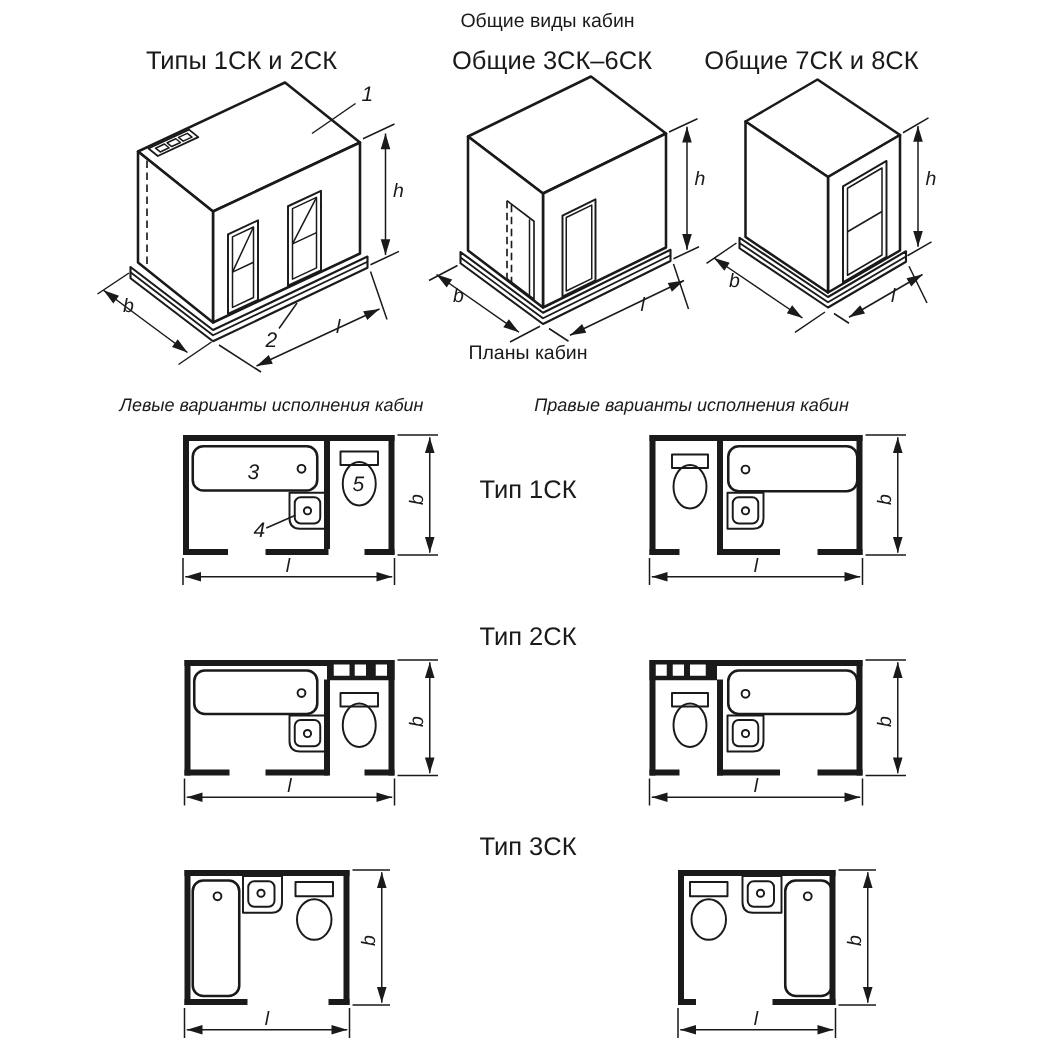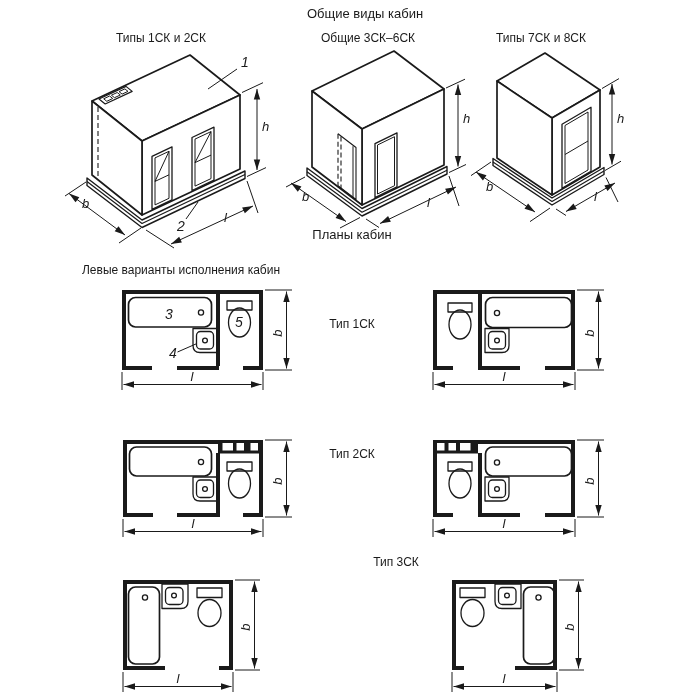--- a/index.html
+++ b/index.html
@@ -1,19 +1,19 @@
 <!DOCTYPE html>
 <html><head>
 <meta charset="utf-8">
 <style>
   html,body{margin:0;padding:0;background:#fff;}
   .page{position:relative;width:628px;height:700px;background:#ffffff;overflow:hidden;
         font-family:"Liberation Sans",sans-serif;color:#1a1a1a;}
-  .cap{position:absolute;font-size:12px;white-space:nowrap;transform:translateX(-50%);}
-  .cap.small{font-size:12px;}
+  .cap{position:absolute;font-size:17px;white-space:nowrap;transform:translateX(-50%);}
+  .cap.small{font-size:12px;font-style:italic;}
   svg{position:absolute;overflow:visible;}
   .face{fill:#ffffff;stroke:#1a1a1a;stroke-width:1.7;stroke-linejoin:round;}
   .thin{fill:none;stroke:#1a1a1a;stroke-width:1.2;stroke-linejoin:round;}
   .slab{fill:#ffffff;stroke:#1a1a1a;stroke-width:1.4;stroke-linejoin:round;}
   .dash{fill:none;stroke:#1a1a1a;stroke-width:1.1;stroke-dasharray:5 3;}
   .diml{fill:none;stroke:#1a1a1a;stroke-width:1;}
   .ext{fill:none;stroke:#1a1a1a;stroke-width:1;}
   .fix{fill:none;stroke:#1a1a1a;stroke-width:1.7;stroke-linejoin:round;}
   .fix2{fill:none;stroke:#1a1a1a;stroke-width:1.3;stroke-linejoin:round;}
   .wall{fill:#1a1a1a;stroke:none;}
@@ -31,21 +31,21 @@
     <defs>
       <marker id="arr" viewBox="0 0 12 8" refX="11.5" refY="4" markerWidth="12" markerHeight="8" orient="auto-start-reverse">
         <path d="M11.5,4 L1,0.8 L1,7.2 Z" fill="#1a1a1a"></path>
       </marker>
     </defs>
   </svg>
 
   <div class="cap" style="left:365px;top:6px;font-size:13px;">Общие виды кабин</div>
   <div class="cap" style="left:161px;top:31px;">Типы 1СК и 2СК</div>
   <div class="cap" style="left:368px;top:31px;">Общие 3СК–6СК</div>
-  <div class="cap" style="left:541px;top:31px;">Типы 7СК и 8СК</div>
+  <div class="cap" style="left:541px;top:31px;">Общие 7СК и 8СК</div>
 
   <svg style="left:58px;top:48px;" width="250" height="202" viewBox="58 48 250 202">
     <g>
       <path class="slab" d="M87,178 L142,220 L245,171 L245,178.5 L142,227.5 L87,185.5 Z"></path>
       <path class="thin" d="M87,181.5 L142,223.5 L245,174.5"></path>
     </g>
     <g>
       <path class="face" d="M92,101 L190,55 L240,95 L142,141 Z"></path>
       <path class="face" d="M142,141 L240,95 L240,169 L142,215 Z"></path>
       <path class="face" d="M92,101 L142,141 L142,215 L92,175 Z"></path>
@@ -155,23 +155,24 @@
     </g>
     <g>
       <path class="ext" d="M491,162 L471,175.6 M550,208 L530,221.6"></path>
       <path class="diml" marker-start="url(#arr)" marker-end="url(#arr)" d="M476,172 L535,212"></path>
       <text class="dimt" x="486" y="191">b</text>
     </g>
   </svg>
 
   <div class="cap" style="left:352px;top:227px;font-size:13px;">Планы кабин</div>
   <div class="cap small" style="left:181px;top:263px;">Левые варианты исполнения кабин</div>
+  <div class="cap small" style="left:461px;top:263px;">Правые варианты исполнения кабин</div>
   <div class="cap" style="left:352px;top:281px;margin-top:36px;">Тип 1СК</div>
-  <div class="cap" style="left:352px;top:415px;margin-top:32px;">Тип 2СК</div>
-  <div class="cap" style="left:352px;top:555px;margin-left:44px;">Тип 3СК</div>
+  <div class="cap" style="left:352px;top:415px;">Тип 2СК</div>
+  <div class="cap" style="left:352px;top:555px;">Тип 3СК</div>
 
   <svg style="left:100px;top:283px;" width="200" height="112" viewBox="100 283 200 112">
     <g>
       <rect class="wall" x="122" y="290" width="141" height="4"></rect>
       <rect class="wall" x="122" y="290" width="4" height="80"></rect>
       <rect class="wall" x="259" y="290" width="4" height="80"></rect>
       <rect class="wall" x="122" y="366" width="30" height="4"></rect>
       <rect class="wall" x="177" y="366" width="42" height="4"></rect>
       <rect class="wall" x="243" y="366" width="20" height="4"></rect>
       <rect class="wall" x="216" y="294" width="4" height="72"></rect>

